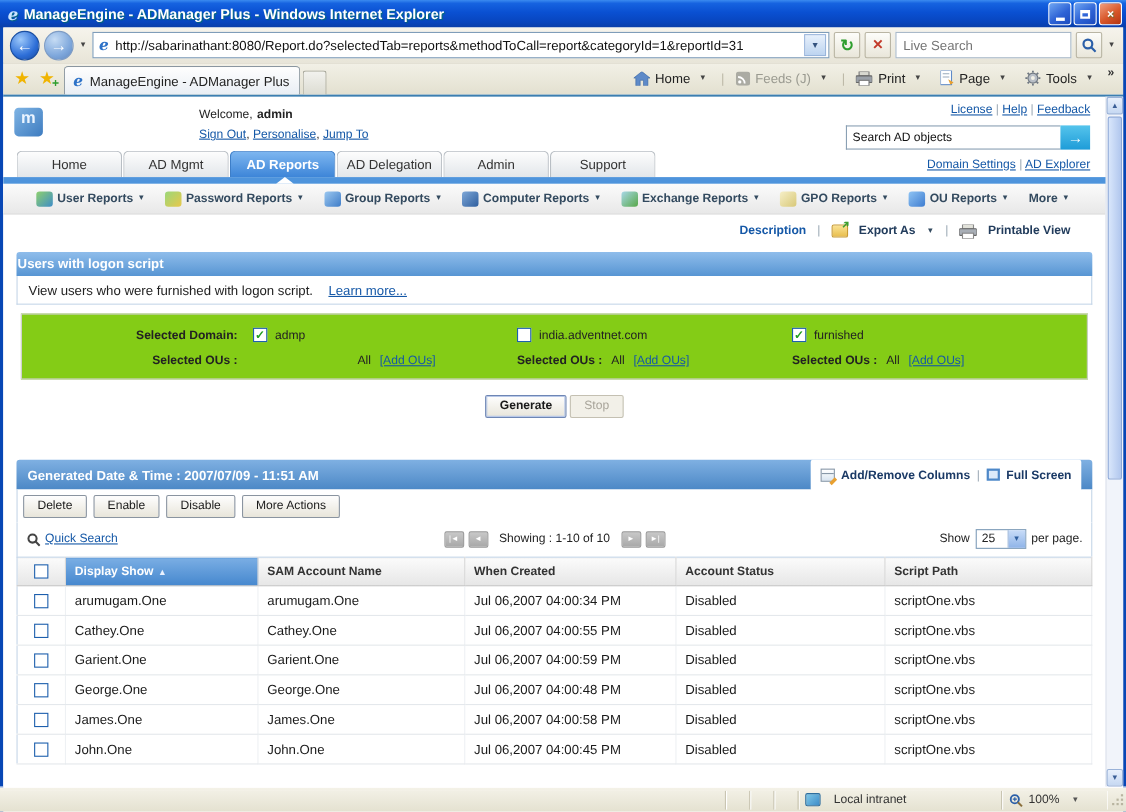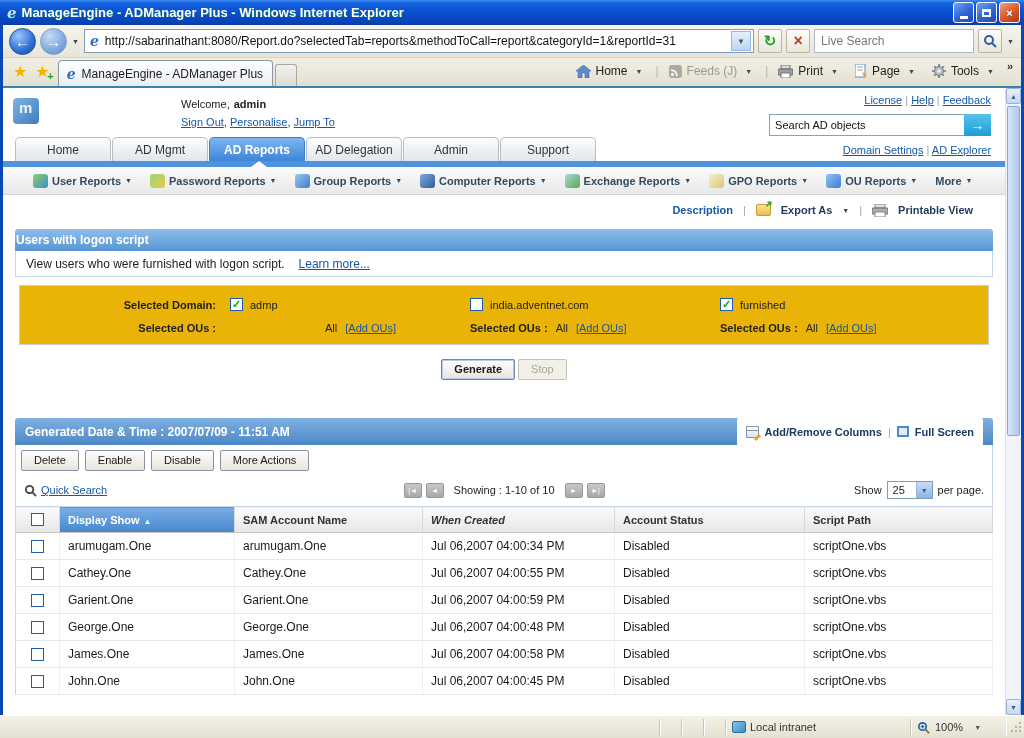--- a/index.html
+++ b/index.html
@@ -100,21 +100,21 @@
   .pipe { color:#9AA8B4; font-weight:normal; }
   .folder-ico { width:15px; height:12px; background:linear-gradient(180deg,#FBE394,#E8BE4E); border:1px solid #C89A32; border-radius:2px; position:relative; display:inline-block; }
   .folder-ico::after { content:"➔"; position:absolute; right:-3px; top:-6px; color:#3E9E2E; font-size:9px; transform:rotate(-45deg); }
   .printer-svg { width:16px; height:13px; }
 
   
   .panel { margin:4px 12px 0 12px; }
   .panel-header { height:22px; background:linear-gradient(180deg,#8FBDEB,#5795D3); border-radius:3px 3px 0 0; display:flex; align-items:center; padding:0 1px; color:#fff; font-weight:bold; font-size:12px; }
   .panel-desc { height:26px; border:1px solid #C5D6E8; border-top:none; display:flex; align-items:center; padding:0 10px; gap:14px; font-size:12px; color:#222; background:#fff; }
 
-  .domain-box { margin:8px 4px 0 4px; border:1px solid #CFCFCF; background:#eab308; padding:12px 0 10px 0; display:flex; }
+  .domain-box { margin:8px 4px 0 4px; border:1px solid #CFCFCF; background:#84cc16; padding:12px 0 10px 0; display:flex; }
   .dom-label { width:210px; text-align:right; font-weight:bold; font-size:11px; padding-right:14px; padding-top:1px; }
   .dom-col { width:250px; }
   .dom-row1 { display:flex; align-items:center; gap:7px; font-size:11px; }
   .dom-row2 { margin-top:11px; padding-left:18px; font-size:11px; display:flex; align-items:center; gap:8px; }
   .dom-row2 b { font-size:11px; }
   .cb { width:13px; height:13px; border:1px solid #1D5FAD; background:#fff; display:inline-flex; align-items:center; justify-content:center; font-size:11px; color:transparent; font-weight:bold; }
   .cb.checked { color:#1F9E1F; }
 
   .generate-row { margin-top:14px; text-align:center; }
   .xp-btn { display:inline-block; padding:3px 12px 4px 12px; font-size:11px; color:#1A1A1A; background:linear-gradient(180deg,#FEFEFE,#E8E5DA); border:1px solid #8A94A0; border-radius:2px; font-family:"Liberation Sans",sans-serif; }
@@ -140,35 +140,35 @@
   .xp-select { width:46px; height:18px; border:1px solid #7F9DB9; background:#fff; display:flex; align-items:center; font-size:11px; }
   .xp-select .val { flex:1; padding-left:5px; }
   .xp-select .arrow { width:16px; height:16px; background:linear-gradient(180deg,#C8DCF8,#8FB4E8); border-left:1px solid #9AB6DC; color:#2E5E9E; font-size:7px; display:flex; align-items:center; justify-content:center; }
 
   
   .rtable { width:100%; border-collapse:collapse; border:1px solid #C5D6E8; font-size:12px; }
   .rtable th { height:26px; background:linear-gradient(180deg,#FBFBFB,#E6E6E6); border-right:1px solid #D8D8D8; border-bottom:1px solid #C8C8C8; text-align:left; padding-left:8px; color:#333; font-size:11px; }
   .rtable th.sorted { background:linear-gradient(180deg,#7AAEE4,#4587CE); color:#fff; }
   .rtable td { height:27px; border-bottom:1px solid #E4E8EC; border-right:1px solid #EEF1F4; padding-left:8px; color:#1A1A1A; background:#fff; }
   .col-check { width:44px; text-align:center !important; padding-left:0 !important; }
-  .col1{width:175px;} .col2{width:188px;} .col3{width:192px;font-style:italic;} .col4{width:190px;}
+  .col1{width:175px;} .col2{width:188px;} .col3{width:192px;} .col4{width:190px;}
   .sort-arrow { font-size:8px; color:#EAF2FF; margin-left:4px; }
 
   
   .v-scrollbar { width:16px; background:#F1F4FA; border-left:1px solid #DCE2EC; display:flex; flex-direction:column; }
   .sb-btn { height:16px; background:linear-gradient(180deg,#E8F0FC,#C6D8F2); border:1px solid #9AB2D8; border-radius:2px; color:#3A5E96; font-size:7px; display:flex; align-items:center; justify-content:center; }
   .sb-track { flex:1; position:relative; }
   .sb-thumb { position:absolute; left:1px; right:1px; top:2px; height:330px; border:1px solid #8CA8D8; border-radius:2px; background:linear-gradient(90deg,#D8E6FB,#B1C7EE); }
 
   
   .statusbar { height:23px; margin:0 -3px; border-top:1px solid #fff; background:linear-gradient(180deg,#F4F2E8,#E4E1D0); display:flex; align-items:center; font-size:11px; color:#333; }
   .sb-seg { height:17px; border-right:1px solid #C9C5B2; box-shadow:1px 0 0 #FFFFFF; display:flex; align-items:center; padding:0 6px; }
   .sb-fill { flex:1; }
   .sb-narrow { width:22px; }
-  .zone-seg { width:185px; gap:4px; }
+  .zone-seg { width:185px; gap:12px; }
   .zoom-seg { width:95px; gap:5px; border-right:none; }
   .monitor-ico { width:14px; height:12px; background:linear-gradient(135deg,#7FC8E8,#3E8CC8); border:1px solid #2E6E9E; border-radius:2px; position:relative; }
   .grip { width:16px; height:16px; margin-left:2px; position:relative; }
   .grip::after { content:""; position:absolute; right:3px; bottom:3px; width:2px; height:2px; background:#B8B4A0; box-shadow:-4px 0 #B8B4A0,-8px 0 #B8B4A0,0 -4px #B8B4A0,-4px -4px #B8B4A0,0 -8px #B8B4A0; }
   .zoom-caret { font-size:7px; color:#555; margin-left:6px; }
 </style>
 </head>
 <body>
 
 <div class="window">

